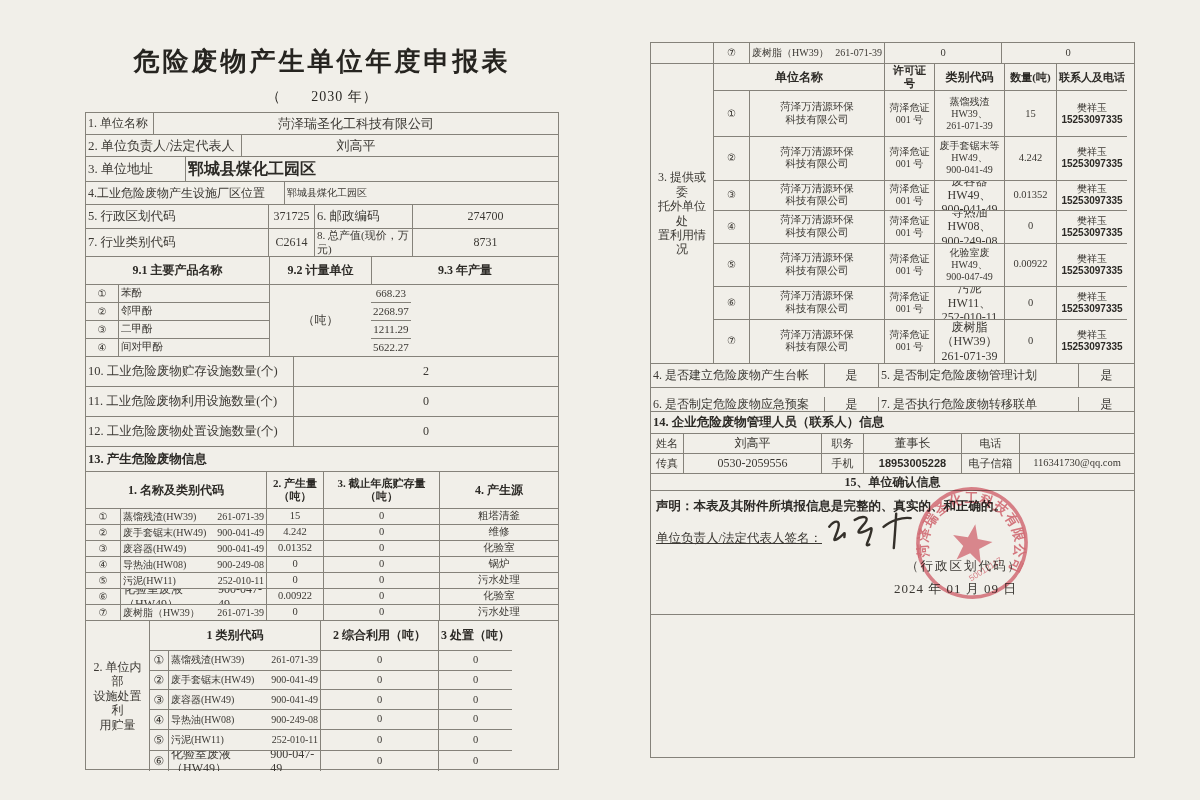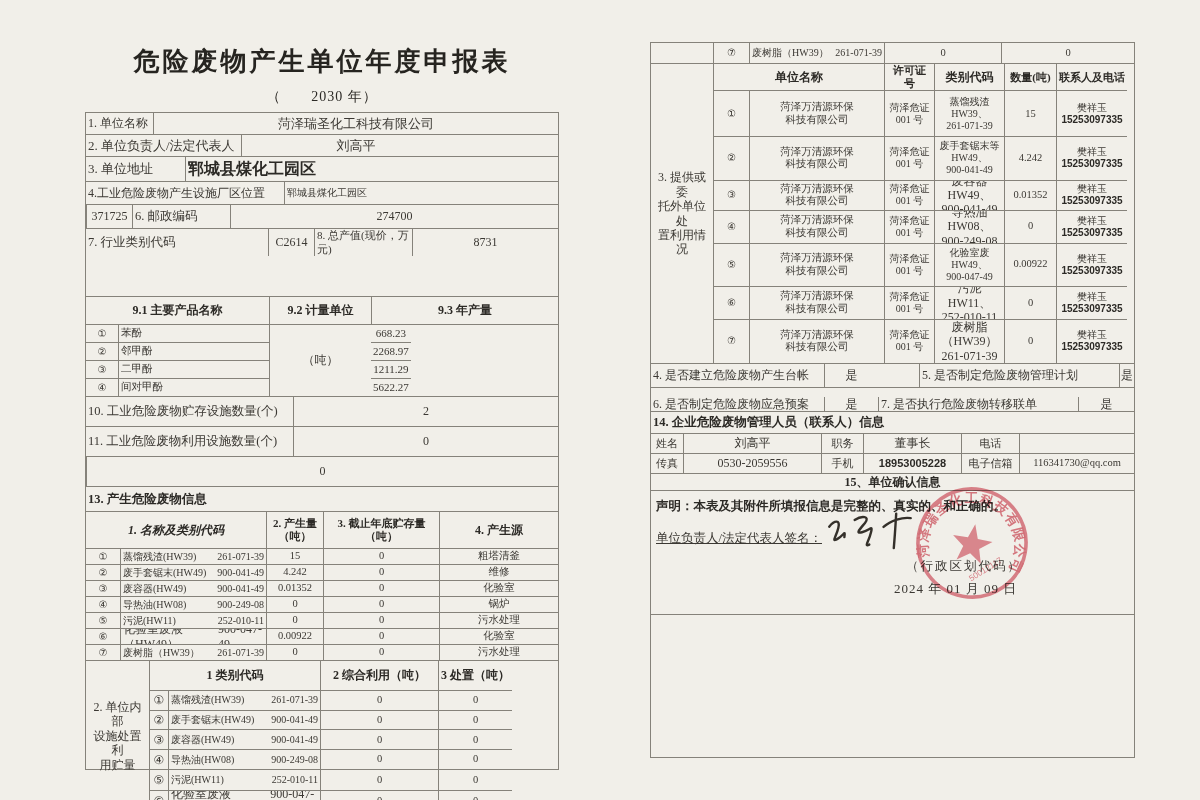--- a/index.html
+++ b/index.html
@@ -58,33 +58,34 @@
     </div>
     <div class="row" style="height:25px;">
       <div class="c f la fs13" style="width:99px;">3. 单位地址</div>
       <div class="c fill la fs16 bold">郓城县煤化工园区</div>
     </div>
     <div class="row" style="height:23px;">
       <div class="c f la fs9" style="width:198px;">4.工业危险废物产生设施厂区位置</div>
       <div class="c fill la fs10">郓城县煤化工园区</div>
     </div>
     <div class="row" style="height:24px;">
+      <div class="c f la fs125" style="width:182px;">5. 行政区划代码</div>
       <div class="c fs12" style="width:46px;">371725</div>
       <div class="c la fs125" style="width:98px;">6. 邮政编码</div>
       <div class="c fill fs12">274700</div>
     </div>
     <div class="row" style="height:28px;">
       <div class="c f la fs125" style="width:182px;">7. 行业类别代码</div>
       <div class="c fs12" style="width:46px;text-align:right;">C2614</div>
       <div class="c la fs11 pre" style="width:98px;">8. 总产值(现价，万
 元)</div>
       <div class="c fill fs12">8731</div>
     </div>
 
-    <div class="row" style="height:28px;margin-top:40px;">
+    <div class="row" style="height:28px;">
       <div class="c f semi fs12" style="width:183px;">9.1 主要产品名称</div>
       <div class="c semi fs12" style="width:102px;">9.2 计量单位</div>
       <div class="c fill semi fs12">9.3 年产量</div>
     </div>
 
     <div class="row" style="height:72px;">
       <div class="colstack" style="width:183px;">
         <div class="row nt fill">
           <div class="c f fs10" style="width:32px;">①</div>
           <div class="c fill la fs105">苯酚</div>
@@ -121,29 +122,30 @@
 
     <div class="row" style="height:30px;">
       <div class="c f la fs125" style="width:207px;">10. 工业危险废物贮存设施数量(个)</div>
       <div class="c fill fs12">2</div>
     </div>
     <div class="row" style="height:30px;">
       <div class="c f la fs125" style="width:207px;">11. 工业危险废物利用设施数量(个)</div>
       <div class="c fill fs12">0</div>
     </div>
     <div class="row" style="height:30px;">
+      <div class="c f la fs125" style="width:207px;">12. 工业危险废物处置设施数量(个)</div>
       <div class="c fill fs12">0</div>
     </div>
 
     <div class="row" style="height:25px;">
       <div class="c f fill la bold fs125">13. 产生危险废物信息</div>
     </div>
 
     <div class="row" style="height:37px;">
-      <div class="c f semi fs12" style="width:180px;font-style:italic;">1. 名称及类别代码</div>
+      <div class="c f semi fs12" style="width:180px;">1. 名称及类别代码</div>
       <div class="c semi fs11 pre" style="width:57px;">2. 产生量
 （吨）</div>
       <div class="c semi fs11 pre" style="width:116px;">3. 截止年底贮存量
 （吨）</div>
       <div class="c fill semi fs12">4. 产生源</div>
     </div>
 
     <div class="row" style="height:16px;">
       <div class="c f fs10" style="width:34px;">①</div>
       <div class="c sb fs10" style="width:146px;">
@@ -410,21 +412,21 @@
               <span class="fs10">樊祥玉</span>
               <span class="fs10 sans semi">15253097335</span>
             </div>
         </div>
       </div>
     </div>
 
     <div class="row" style="height:24px;">
       <div class="c f la fs12" style="width:173px;">4. 是否建立危险废物产生台帐</div>
       <div class="c fs12" style="width:54px;">是</div>
-      <div class="c la fs12" style="width:200px;margin-left:41px;">5. 是否制定危险废物管理计划</div>
+      <div class="c la fs12" style="width:200px;">5. 是否制定危险废物管理计划</div>
       <div class="c fill fs12">是</div>
     </div>
     <div class="row" style="height:24px;align-items:flex-end;">
       <div class="c f la fs12" style="width:173px;">6. 是否制定危险废物应急预案</div>
       <div class="c fs12" style="width:54px;">是</div>
       <div class="c la fs12" style="width:200px;">7. 是否执行危险废物转移联单</div>
       <div class="c fill fs12">是</div>
     </div>
 
     <div class="row" style="height:22px;">

